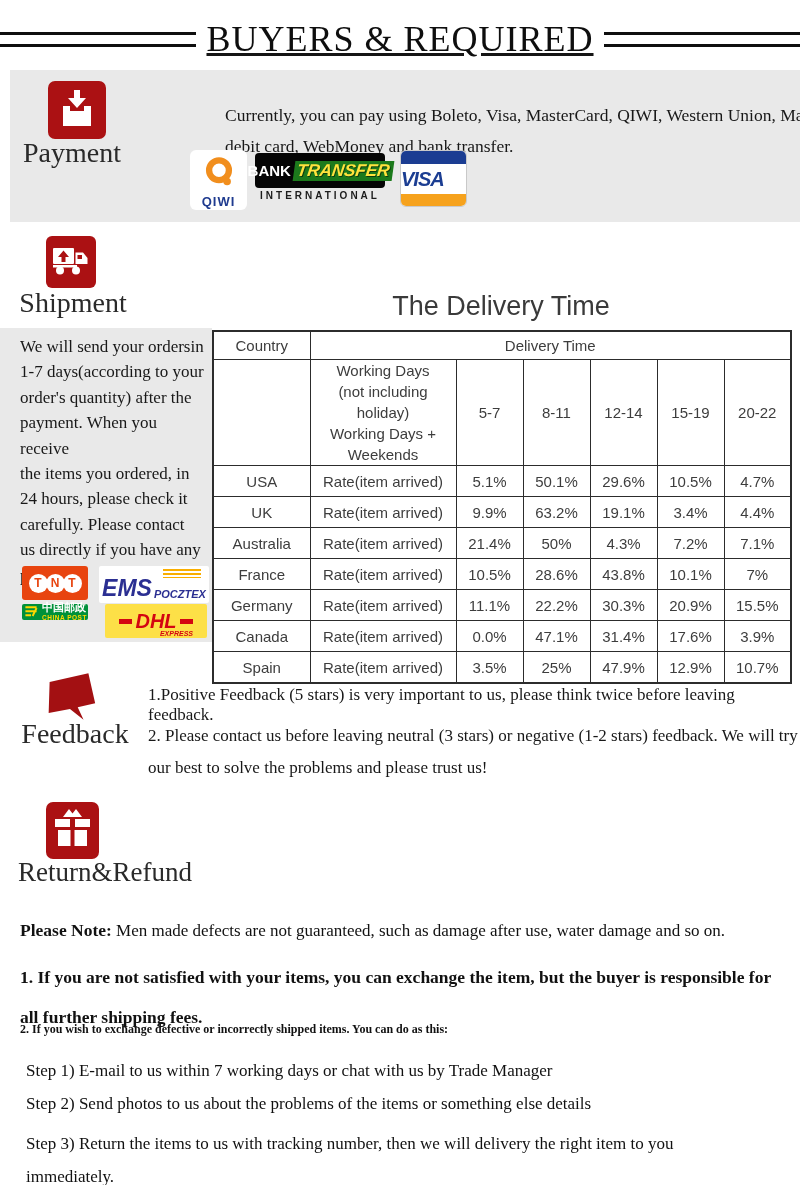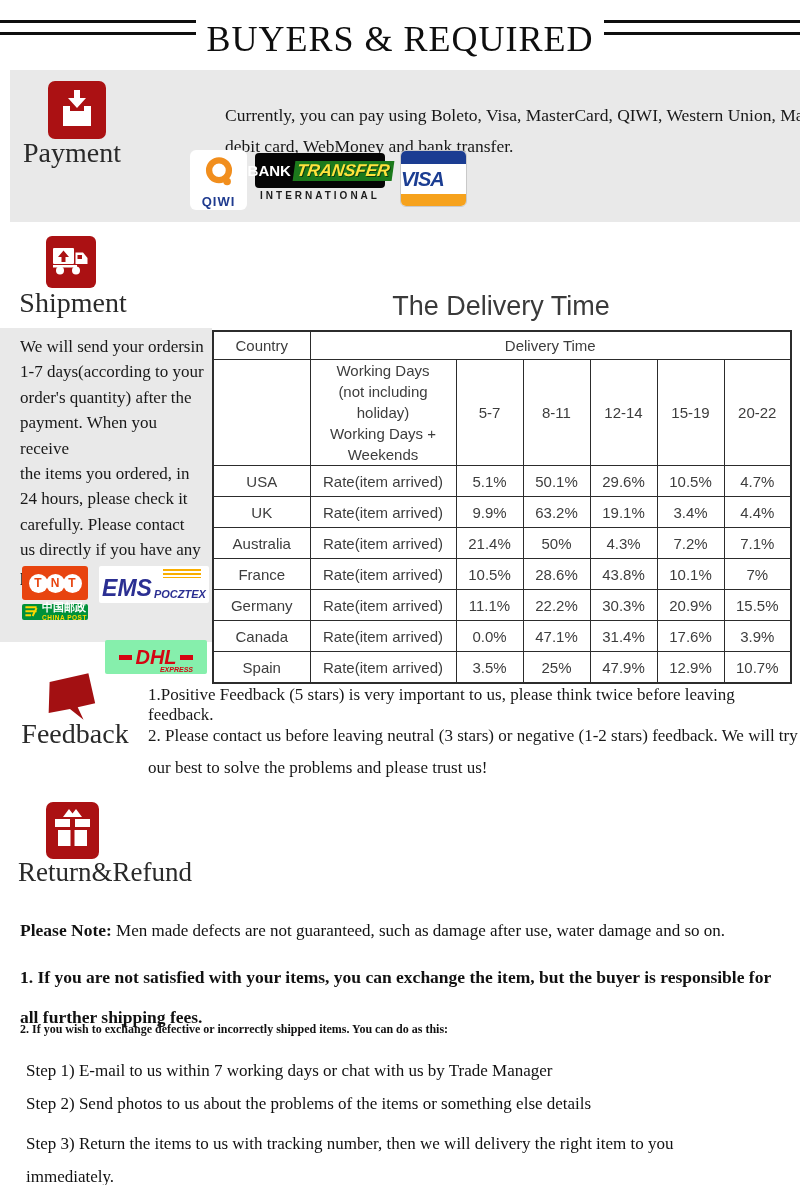--- a/index.html
+++ b/index.html
@@ -1,21 +1,21 @@
 <!DOCTYPE html>
 <html><head>
 <meta charset="utf-8">
 <style>
   html,body{margin:0;padding:0;background:#ffffff;}
   .page{position:relative;width:800px;height:1185px;background:#ffffff;overflow:hidden;
         font-family:"Liberation Serif","DejaVu Serif",serif;color:#151515;}
   .abs{position:absolute;}
 
   
-  .header{position:absolute;top:20px;left:0;width:800px;display:flex;}
+  .header{position:absolute;top:20px;left:0;width:800px;display:flex;align-items:center;text-decoration:underline;}
   .dline{flex:1;height:9px;border-top:3px solid #0e0e0e;border-bottom:3px solid #0e0e0e;}
   .page-title{margin:0 10px;font-size:36px;font-weight:400;letter-spacing:1px;color:#0e0e0e;line-height:1.1;white-space:nowrap;}
 
   .panel{position:absolute;background:#e9e9e9;}
   #payment-panel{left:10px;top:70px;width:790px;height:152px;}
   #ship-panel{left:0;top:328px;width:212px;height:314px;}
 
   .section-label{position:absolute;font-size:28px;color:#2a2a2a;text-align:center;line-height:1.1;}
 
   #payment-icon{left:48px;top:81px;width:58px;height:58px;}
@@ -63,21 +63,21 @@
        display:flex;align-items:flex-end;justify-content:center;padding-bottom:3px;}
   .ems-word{font-family:"Liberation Sans",sans-serif;font-weight:900;font-style:italic;font-size:23px;line-height:1;color:#2b2f92;}
   .ems-sub{font-family:"Liberation Sans",sans-serif;font-weight:800;font-style:italic;font-size:11px;color:#2b2f92;margin-left:2px;}
   .ems-lines{position:absolute;top:3px;right:8px;width:38px;height:9px;
              background:repeating-linear-gradient(to bottom,#f9ae00 0 2px,transparent 2px 4px);}
   #chinapost{left:22px;top:604px;width:66px;height:16px;background:#00913a;border-radius:2px;
              display:flex;align-items:center;justify-content:center;gap:3px;}
   .cp-col{display:flex;flex-direction:column;line-height:1;}
   .cp-cn{color:#ffffff;font-weight:700;font-size:11px;font-family:"Liberation Sans",sans-serif;}
   .cp-en{color:#ffd800;font-weight:700;font-size:6.5px;font-family:"Liberation Sans",sans-serif;margin-top:2px;letter-spacing:0.5px;}
-  #dhl{left:105px;top:640px;width:102px;height:34px;background:#86efac;border-radius:2px;position:absolute;
+  #dhl{left:105px;top:604px;width:102px;height:34px;background:#fde047;border-radius:2px;position:absolute;
        display:flex;align-items:center;justify-content:center;}
   .dhl-dash{width:13px;height:5px;background:#d40511;margin:0 3px;}
   .dhl-word{font-family:"Liberation Sans",sans-serif;font-weight:900;font-style:italic;font-size:20px;color:#d40511;letter-spacing:0;}
   .dhl-sub{position:absolute;right:14px;bottom:1px;font-family:"Liberation Sans",sans-serif;font-weight:700;font-style:italic;font-size:7px;color:#d40511;}
 
   
   #delivery-table{position:absolute;left:212px;top:330px;width:578px;border-collapse:collapse;table-layout:fixed;
                   font-family:"Liberation Sans",sans-serif;color:#3d3d3d;background:#ffffff;border:2px solid #2c2c2c;}
   #delivery-table td{border:1px solid #2c2c2c;text-align:center;font-size:15px;padding:0;}
   tr.hrow1 td{height:27px;}

